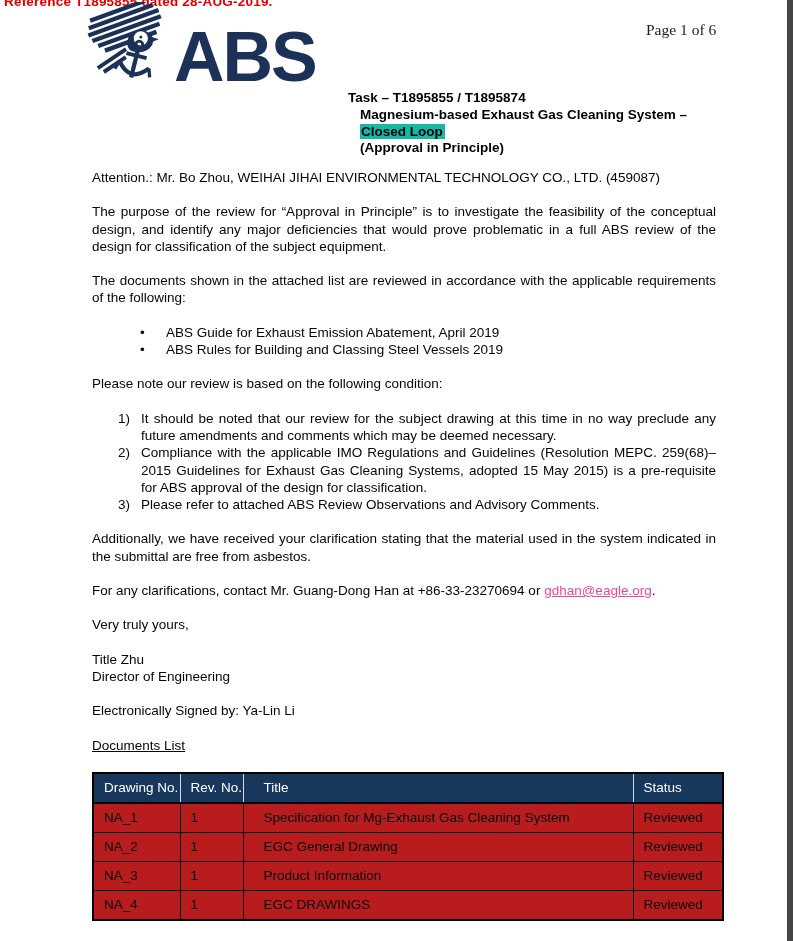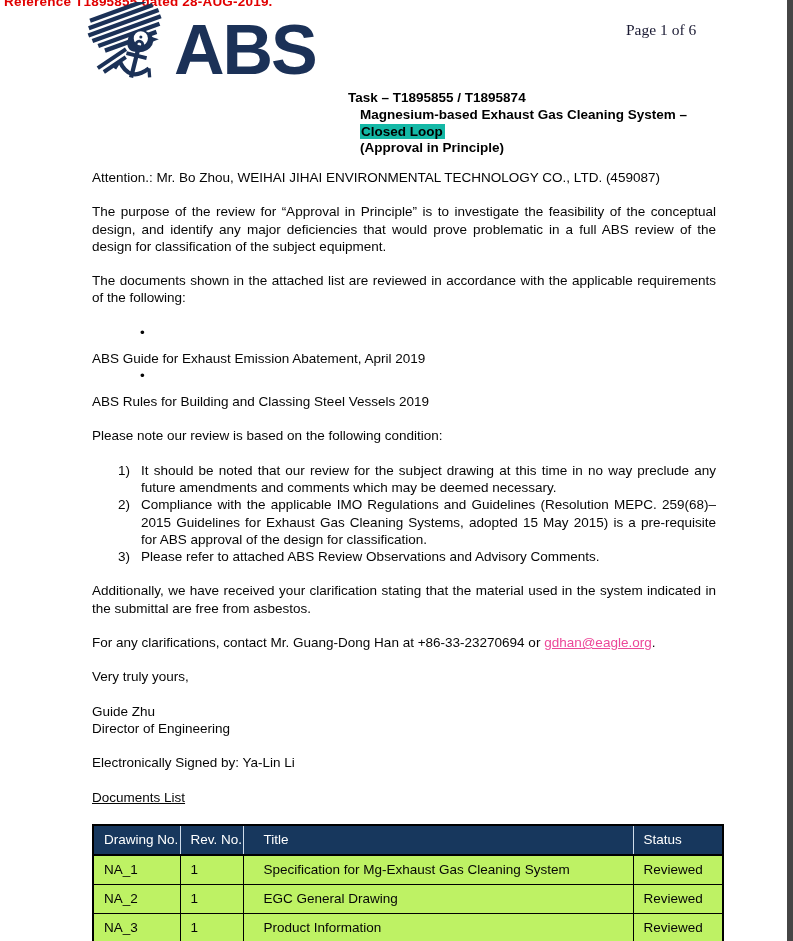--- a/index.html
+++ b/index.html
@@ -9,50 +9,50 @@
   }
   .page{position:absolute;inset:0;overflow:hidden;}
 
   
   .ref-line{
     position:absolute;top:-6px;left:4px;z-index:1;white-space:nowrap;
     font-size:13.5px;font-weight:bold;color:#e10000;letter-spacing:.2px;
   }
 
   
-  .logo{position:absolute;left:86px;top:2px;z-index:2;display:flex;align-items:center;}
+  .logo{position:absolute;left:86px;top:2px;z-index:2;display:flex;align-items:flex-end;}
   .eagle{width:104px;height:86px;}
   .abs-word{
     font-size:70px;font-weight:bold;color:#1b3157;letter-spacing:-2px;
     line-height:1;margin-left:-16px;margin-top:6px;
   }
 
   .page-number{
-    position:absolute;left:626px;top:21px;z-index:2;
+    position:absolute;left:646px;top:21px;z-index:2;
     font-family:"Liberation Serif", serif;font-size:15.5px;color:#1a1a33;
   }
 
   
   .task-block{
     position:absolute;left:348px;top:90px;z-index:2;
     font-size:13.5px;font-weight:bold;line-height:16.8px;color:#000;
   }
   .task-block .indent{margin-left:12px;}
   .hl{background:#14b8a6;padding:0 2px 0 1px;}
 
   
   .letter{
     position:absolute;left:92px;top:169px;width:624px;z-index:2;
     font-size:13.5px;line-height:17.3px;color:#060606;
   }
   .letter p{margin:0 0 17px 0;text-align:justify;}
   .nojust{text-align:left !important;}
 
   .bullets{margin:0 0 17px 0;}
-  .bullet-item{display:flex;flex-direction:column;}
+  .bullet-item{display:flex;}
   .bullet-marker{margin-left:48px;width:26px;flex:0 0 26px;}
   .bullet-marker::before{content:"\2022";font-size:13.5px;}
 
   .conds{margin:0 0 17px 0;}
   .cond-item{display:flex;}
   .cond-num{margin-left:26px;width:23px;flex:0 0 23px;}
   .cond-text{flex:1;text-align:justify;}
 
   .closing-block{margin-left:289px;}
   a.email{color:#ec4899;text-decoration:underline;cursor:pointer;}
@@ -67,21 +67,21 @@
     border:2px solid #000;
   }
   table.docs th{
     background:#17375d;color:#fff;font-weight:normal;text-align:left;
     font-size:13.5px;height:28px;padding:0 0 0 10px;
     border-left:1px solid #cfdcea;border-bottom:2px solid #000;
   }
   table.docs th:first-child{border-left:none;}
   table.docs td{
     border:1px solid #000;font-size:13.5px;height:28px;padding:0 0 0 10px;
-    background:#bef264;vertical-align:middle;
+    background:#b91c1c;vertical-align:middle;
   }
   table.docs th.col-title, table.docs td.col-title{padding-left:20px;}
 
   
   .edge-strip{position:absolute;right:0;top:0;width:6px;height:941px;background:#454545;z-index:3;}
 </style>
 </head>
 <body>
 
 <div class="page">
@@ -166,21 +166,21 @@
       </div>
     </div>
 
     <p>Additionally, we have received your clarification stating that the material used in the system indicated in the submittal are free from asbestos.</p>
 
     <p class="nojust"><span>For any clarifications, contact Mr. Guang-Dong Han at +86-33-23270694 or </span><a href="#" class="email">gdhan@eagle.org</a><span>.</span></p>
 
     <p class="nojust closing-block">Very truly yours,</p>
 
     <p class="nojust closing-block">
-      <span>Guide Zhu</span><br>
+      <span>Title Zhu</span><br>
       <span>Director of Engineering</span>
     </p>
 
     <p class="nojust closing-block">Electronically Signed by: Ya-Lin Li</p>
 
     <p class="docs-heading nojust">Documents List</p>
 
     <table class="docs">
       <colgroup>
           <col style="width:87px">

